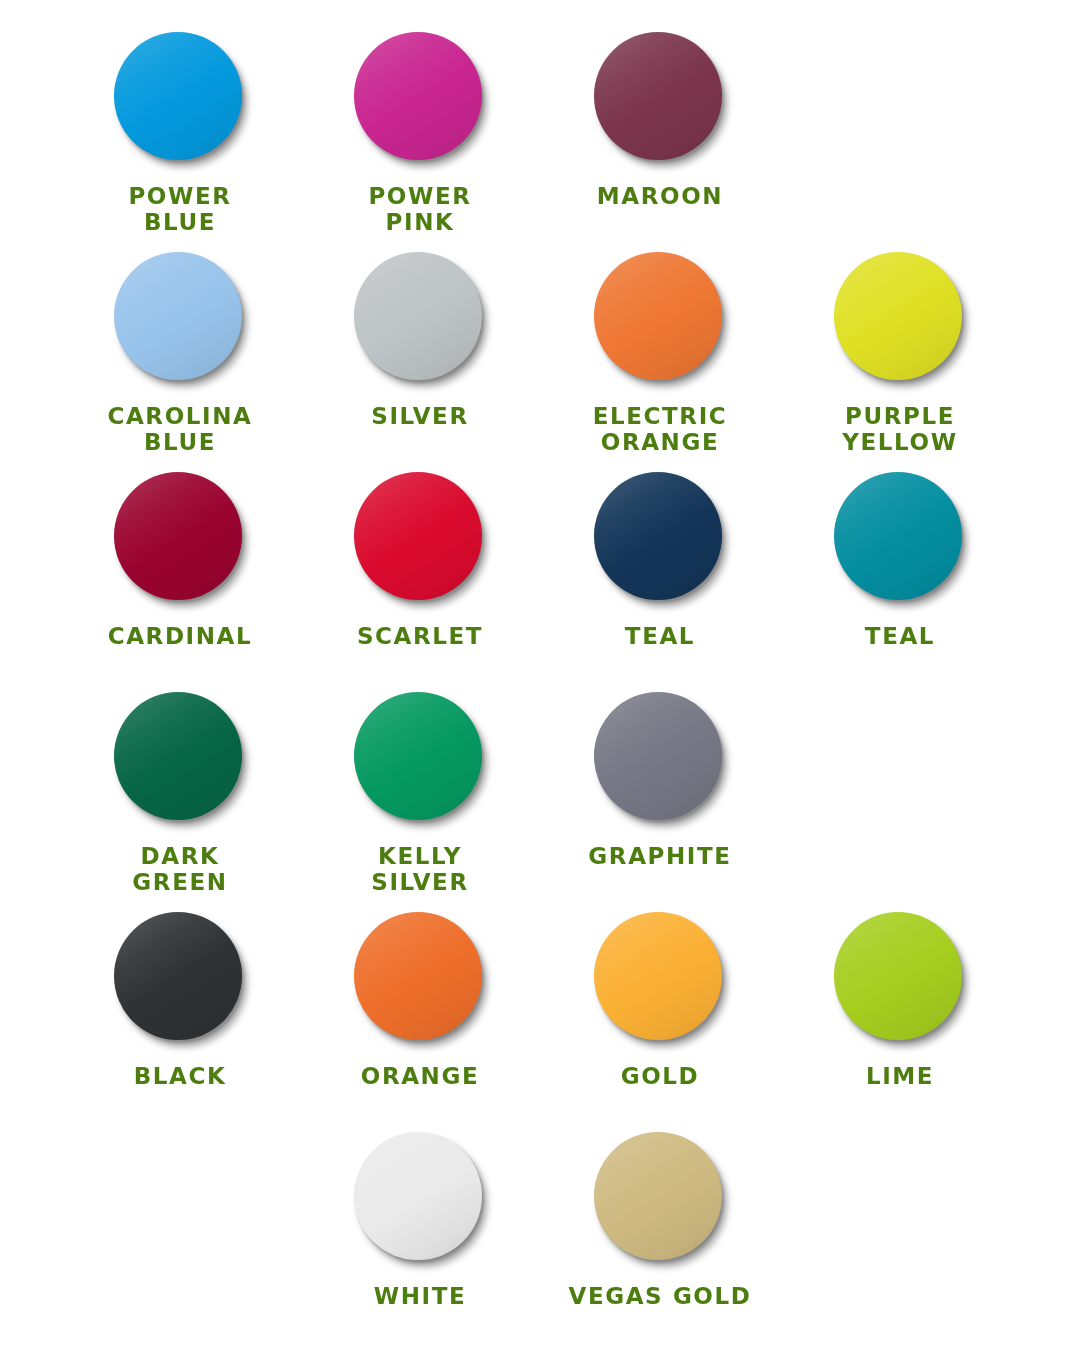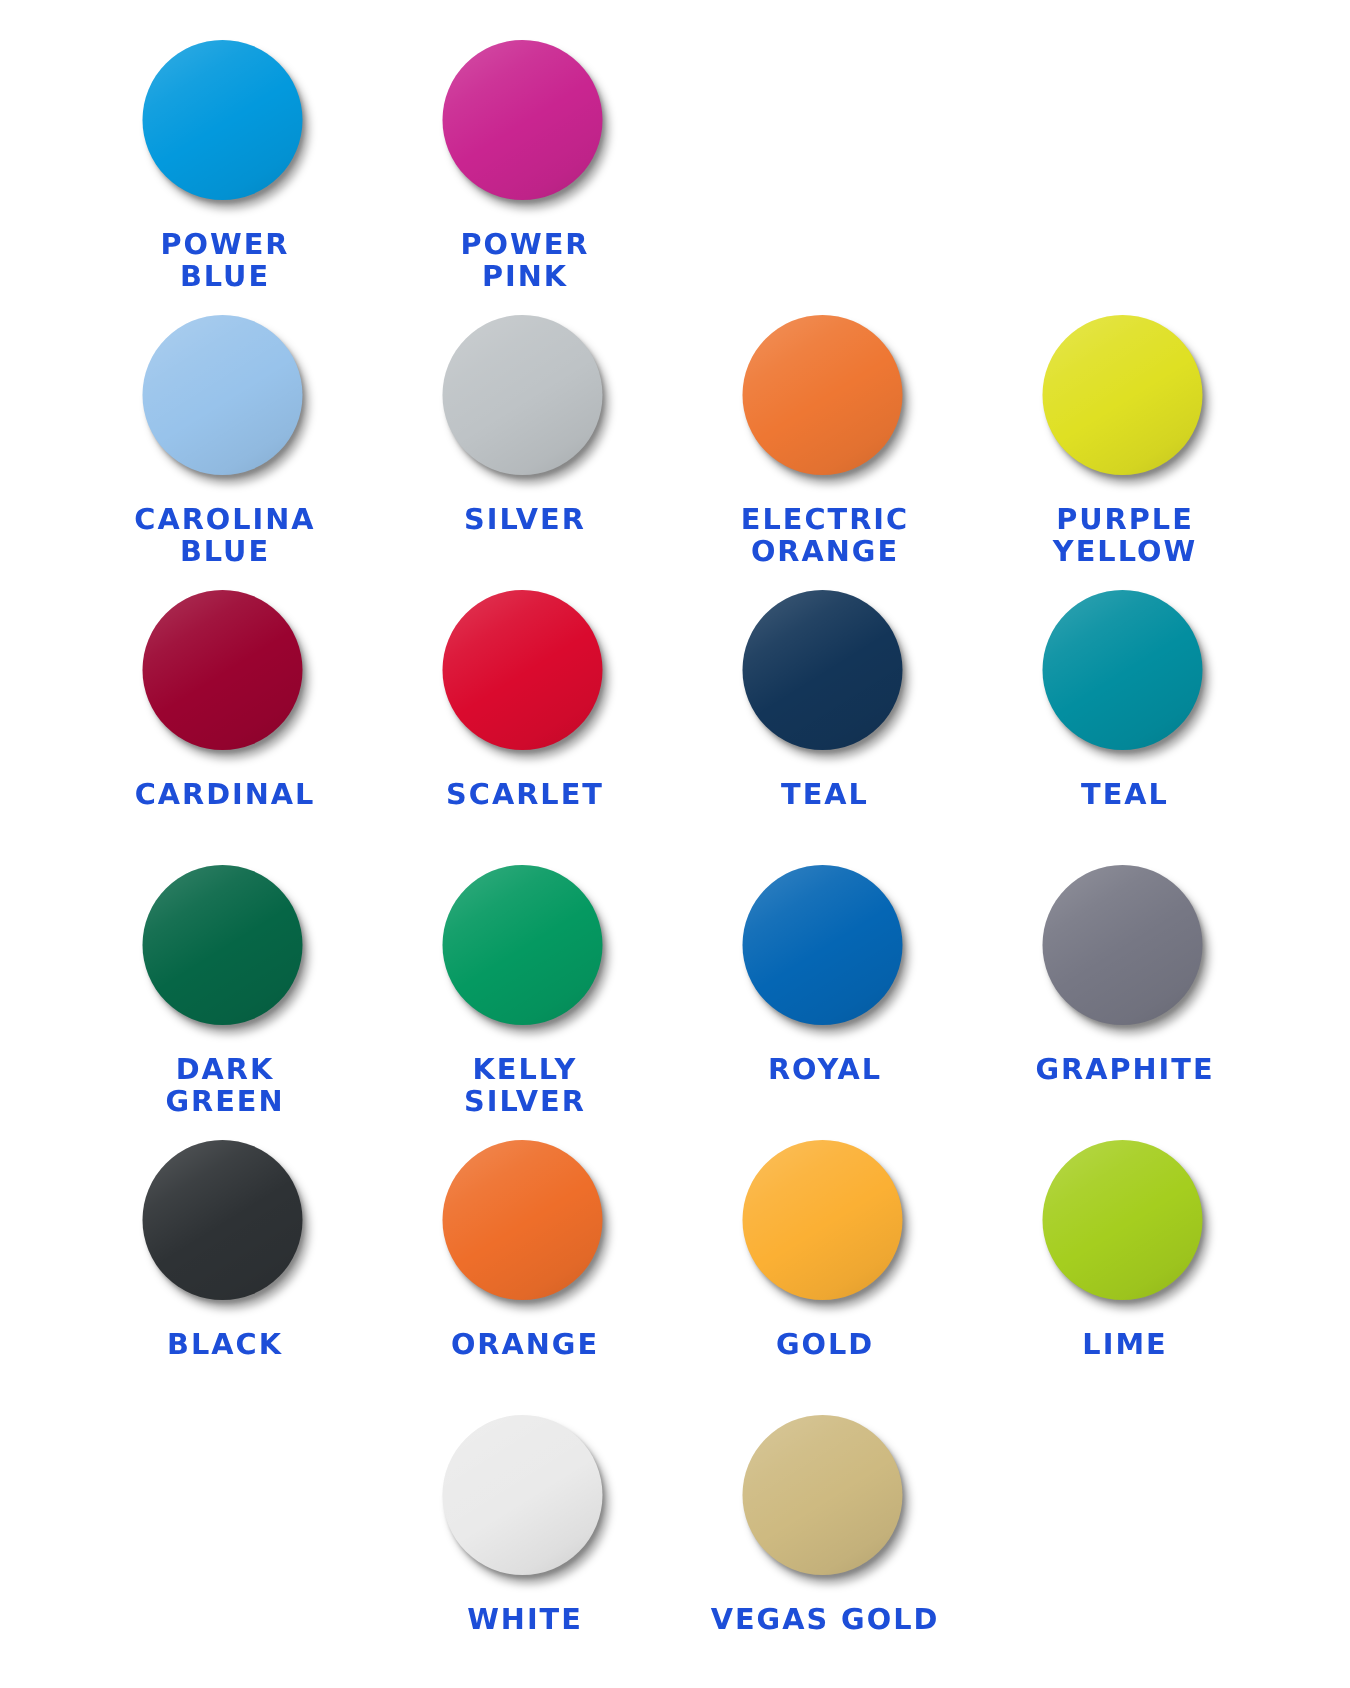--- a/index.html
+++ b/index.html
@@ -62,21 +62,21 @@
       rgba(255,255,255,0.07) 28%,
       rgba(255,255,255,0.00) 52%,
       rgba(0,0,0,0.05) 80%,
       rgba(0,0,0,0.13) 100%);
   }
   .swatch-label {
     margin-top: 20px;
     font-size: 23px;
     font-weight: bold;
     letter-spacing: 1.6px;
-    color: #1d4ed8;
+    color: #4d7c0f;
     text-align: center;
     line-height: 1.12;
     white-space: pre-line;
   }
   .row-6 {
     height: 210px;
   }
 </style>
 </head>
 <body>
@@ -90,20 +90,26 @@
         <div class="swatch-label">POWER
 BLUE</div>
       </div>
       <div class="swatch-cell">
         <div class="swatch-dot-wrap">
           <div class="swatch-dot" style="background: rgb(201, 37, 144);"></div>
         </div>
         <div class="swatch-label">POWER
 PINK</div>
       </div>
+      <div class="swatch-cell">
+        <div class="swatch-dot-wrap">
+          <div class="swatch-dot" style="background: rgb(123, 53, 76);"></div>
+        </div>
+        <div class="swatch-label">MAROON</div>
+      </div>
     </div>
     <div class="swatch-row">
       <div class="swatch-cell">
         <div class="swatch-dot-wrap">
           <div class="swatch-dot" style="background: rgb(152, 195, 235);"></div>
         </div>
         <div class="swatch-label">CAROLINA
 BLUE</div>
       </div>
       <div class="swatch-cell">
@@ -160,26 +166,20 @@
         </div>
         <div class="swatch-label">DARK
 GREEN</div>
       </div>
       <div class="swatch-cell">
         <div class="swatch-dot-wrap">
           <div class="swatch-dot" style="background: rgb(5, 153, 97);"></div>
         </div>
         <div class="swatch-label">KELLY
 SILVER</div>
-      </div>
-      <div class="swatch-cell">
-        <div class="swatch-dot-wrap">
-          <div class="swatch-dot" style="background: rgb(5, 102, 180);"></div>
-        </div>
-        <div class="swatch-label">ROYAL</div>
       </div>
       <div class="swatch-cell">
         <div class="swatch-dot-wrap">
           <div class="swatch-dot" style="background: rgb(118, 119, 132);"></div>
         </div>
         <div class="swatch-label">GRAPHITE</div>
       </div>
     </div>
     <div class="swatch-row">
       <div class="swatch-cell">

